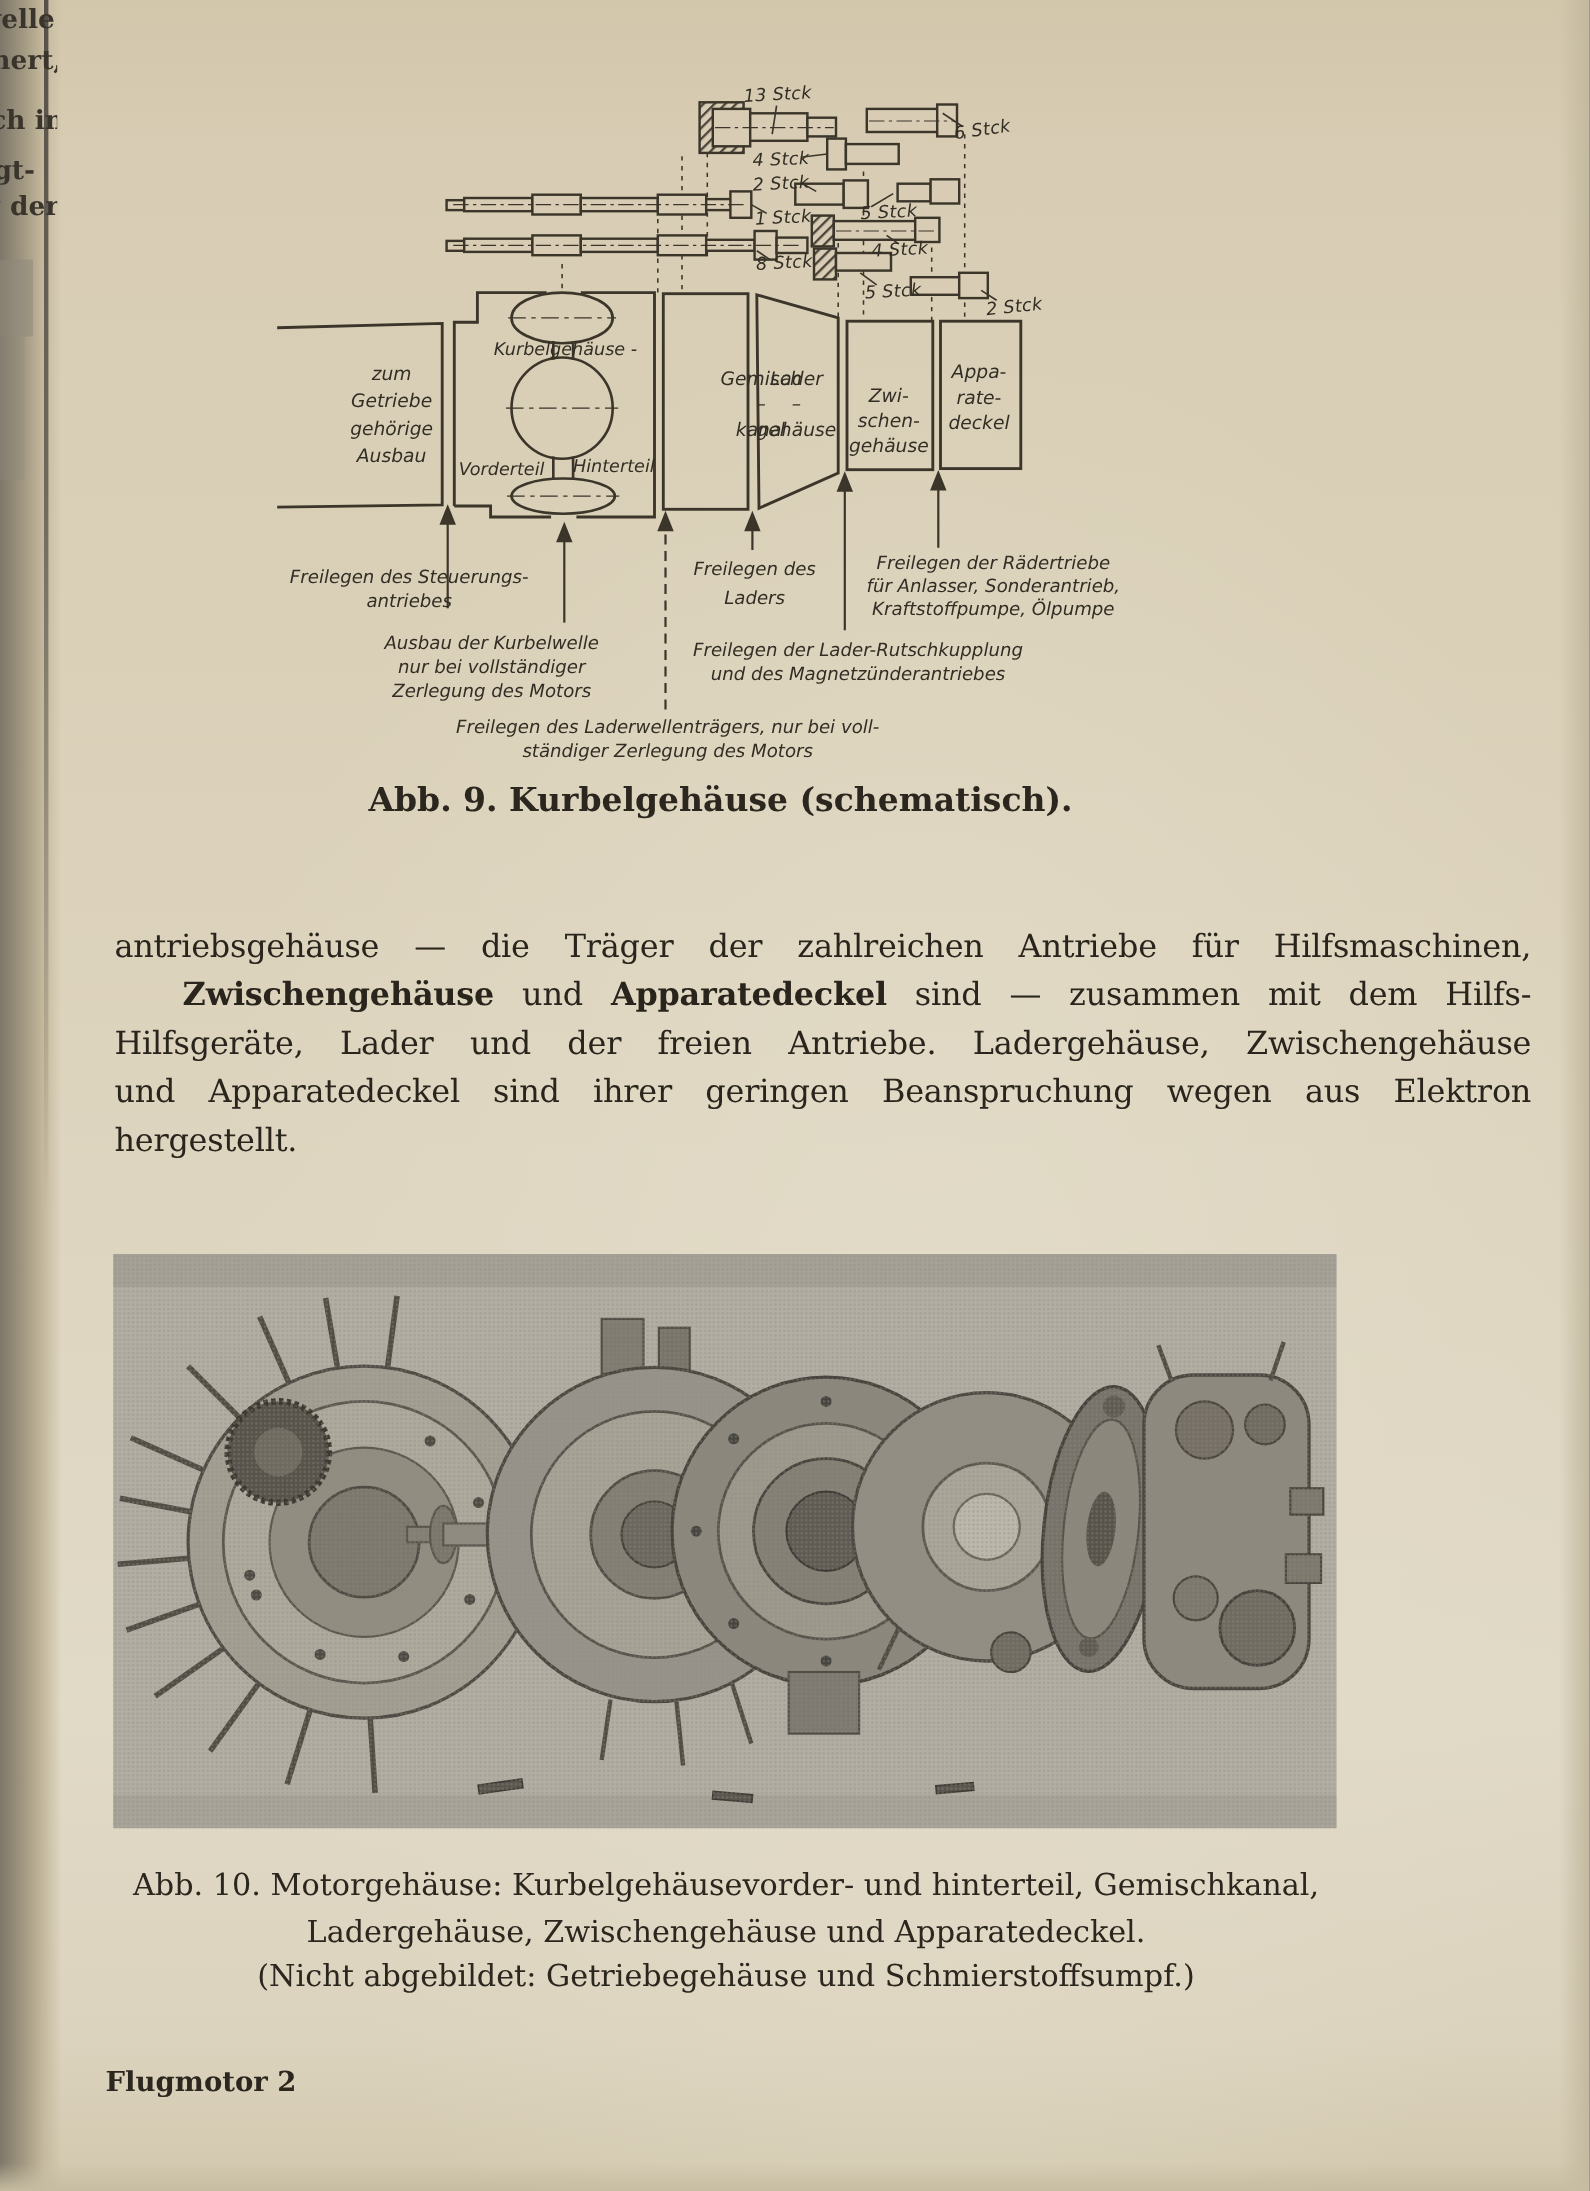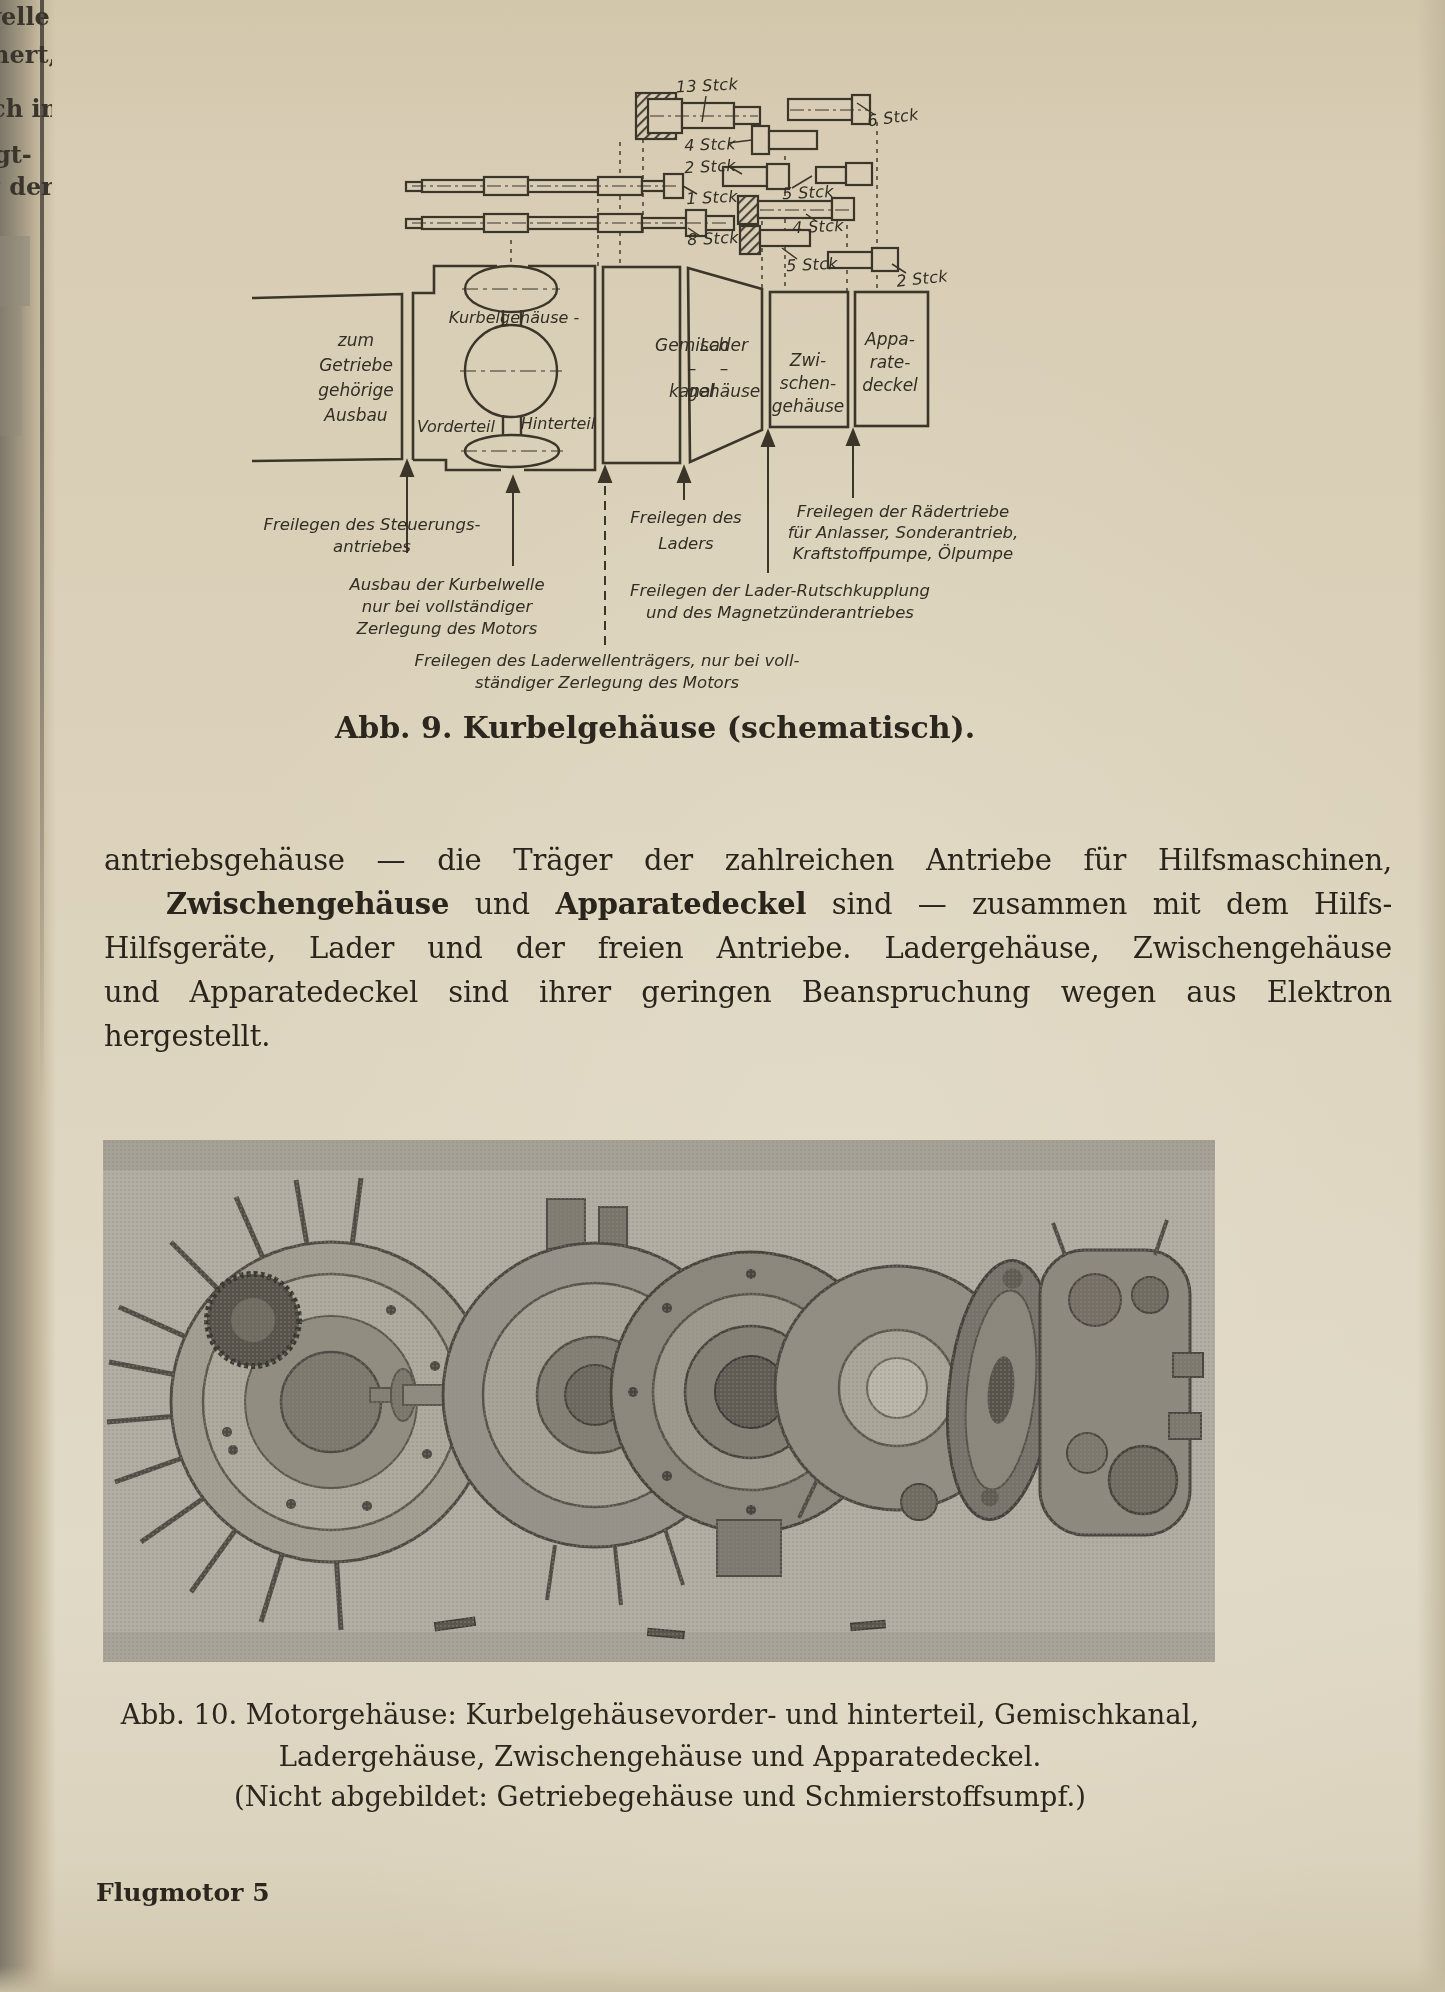--- a/index.html
+++ b/index.html
@@ -368,17 +368,17 @@
         <rect x="545" y="490" width="36" height="7" transform="rotate(5 563 493)"></rect>
         <rect x="748" y="482" width="34" height="7" transform="rotate(-5 765 485)"></rect>
       </g>
     </svg>
   </div>
 
   <div class="cap10" style="top:1698px;">Abb. 10.  Motorgehäuse: Kurbelgehäusevorder- und hinterteil, Gemischkanal,</div>
   <div class="cap10" style="top:1740px;">Ladergehäuse, Zwischengehäuse und Apparatedeckel.</div>
   <div class="cap10" style="top:1780px;">(Nicht abgebildet: Getriebegehäuse und Schmierstoffsumpf.)</div>
 
-  <div class="footer">Flugmotor 5</div>
+  <div class="footer">Flugmotor 2</div>
 
   <div class="rightshade"></div>
   <div class="botshade"></div>
 </div>
 
 </body></html>

